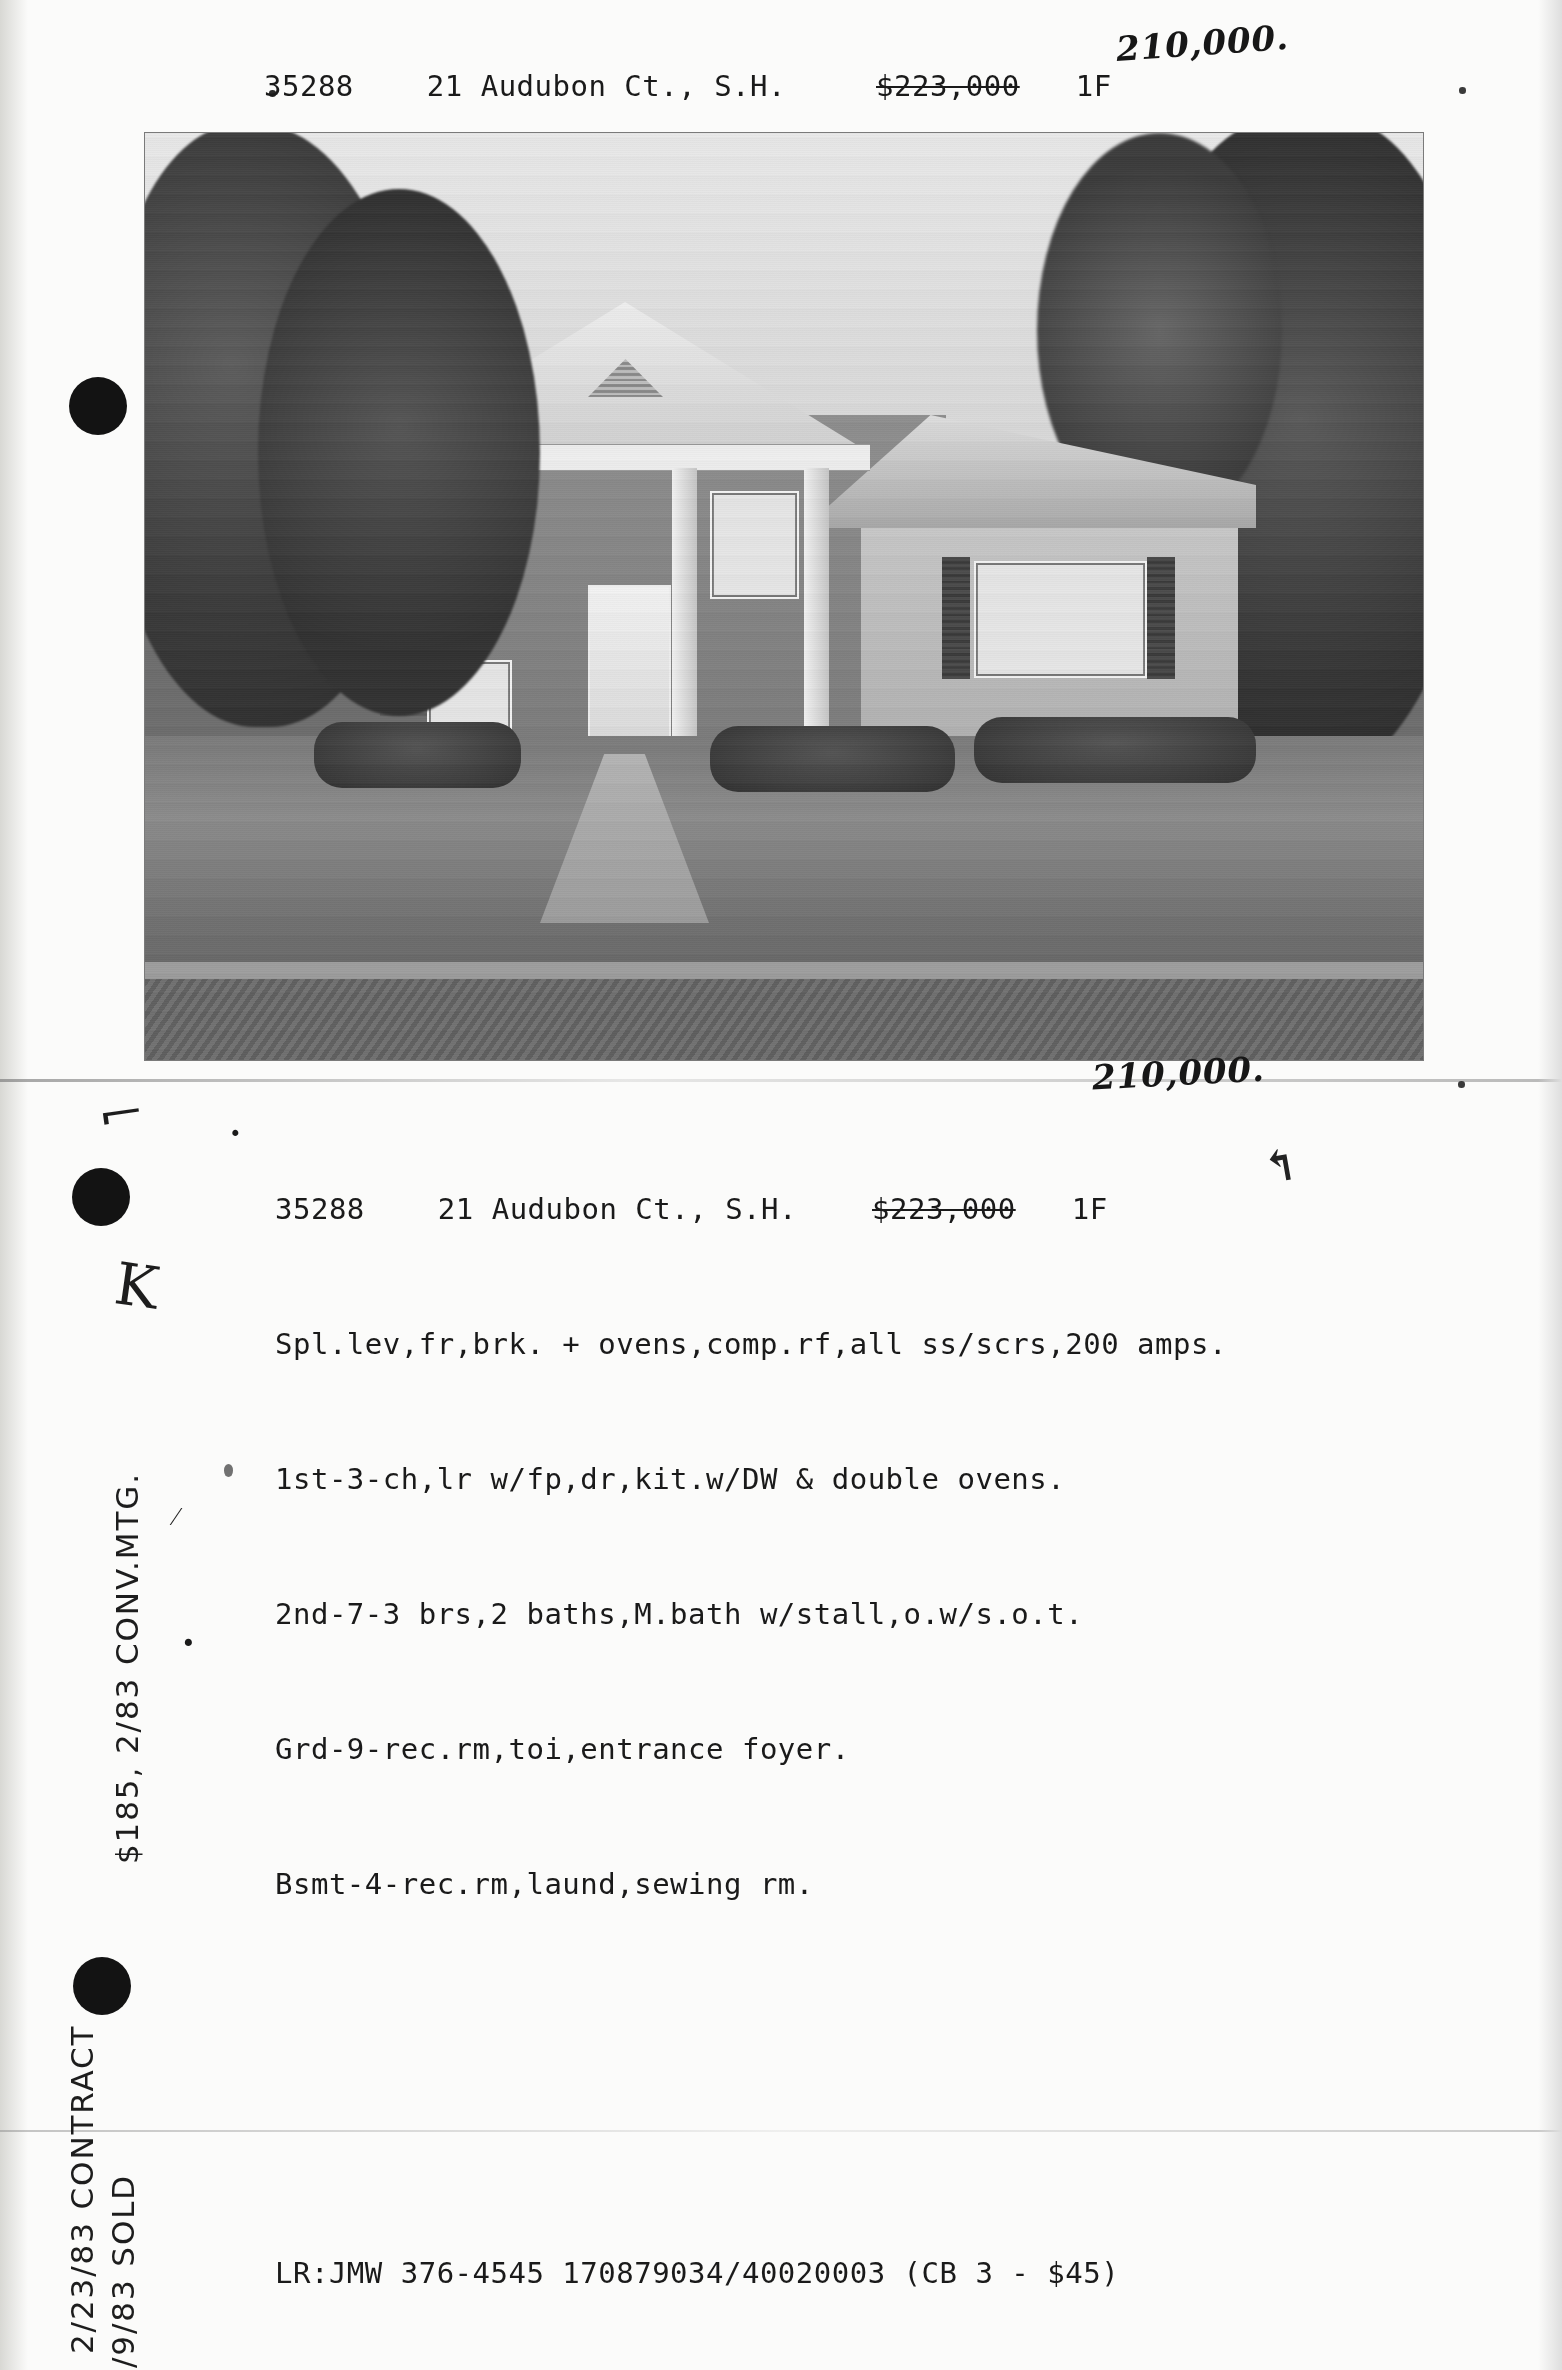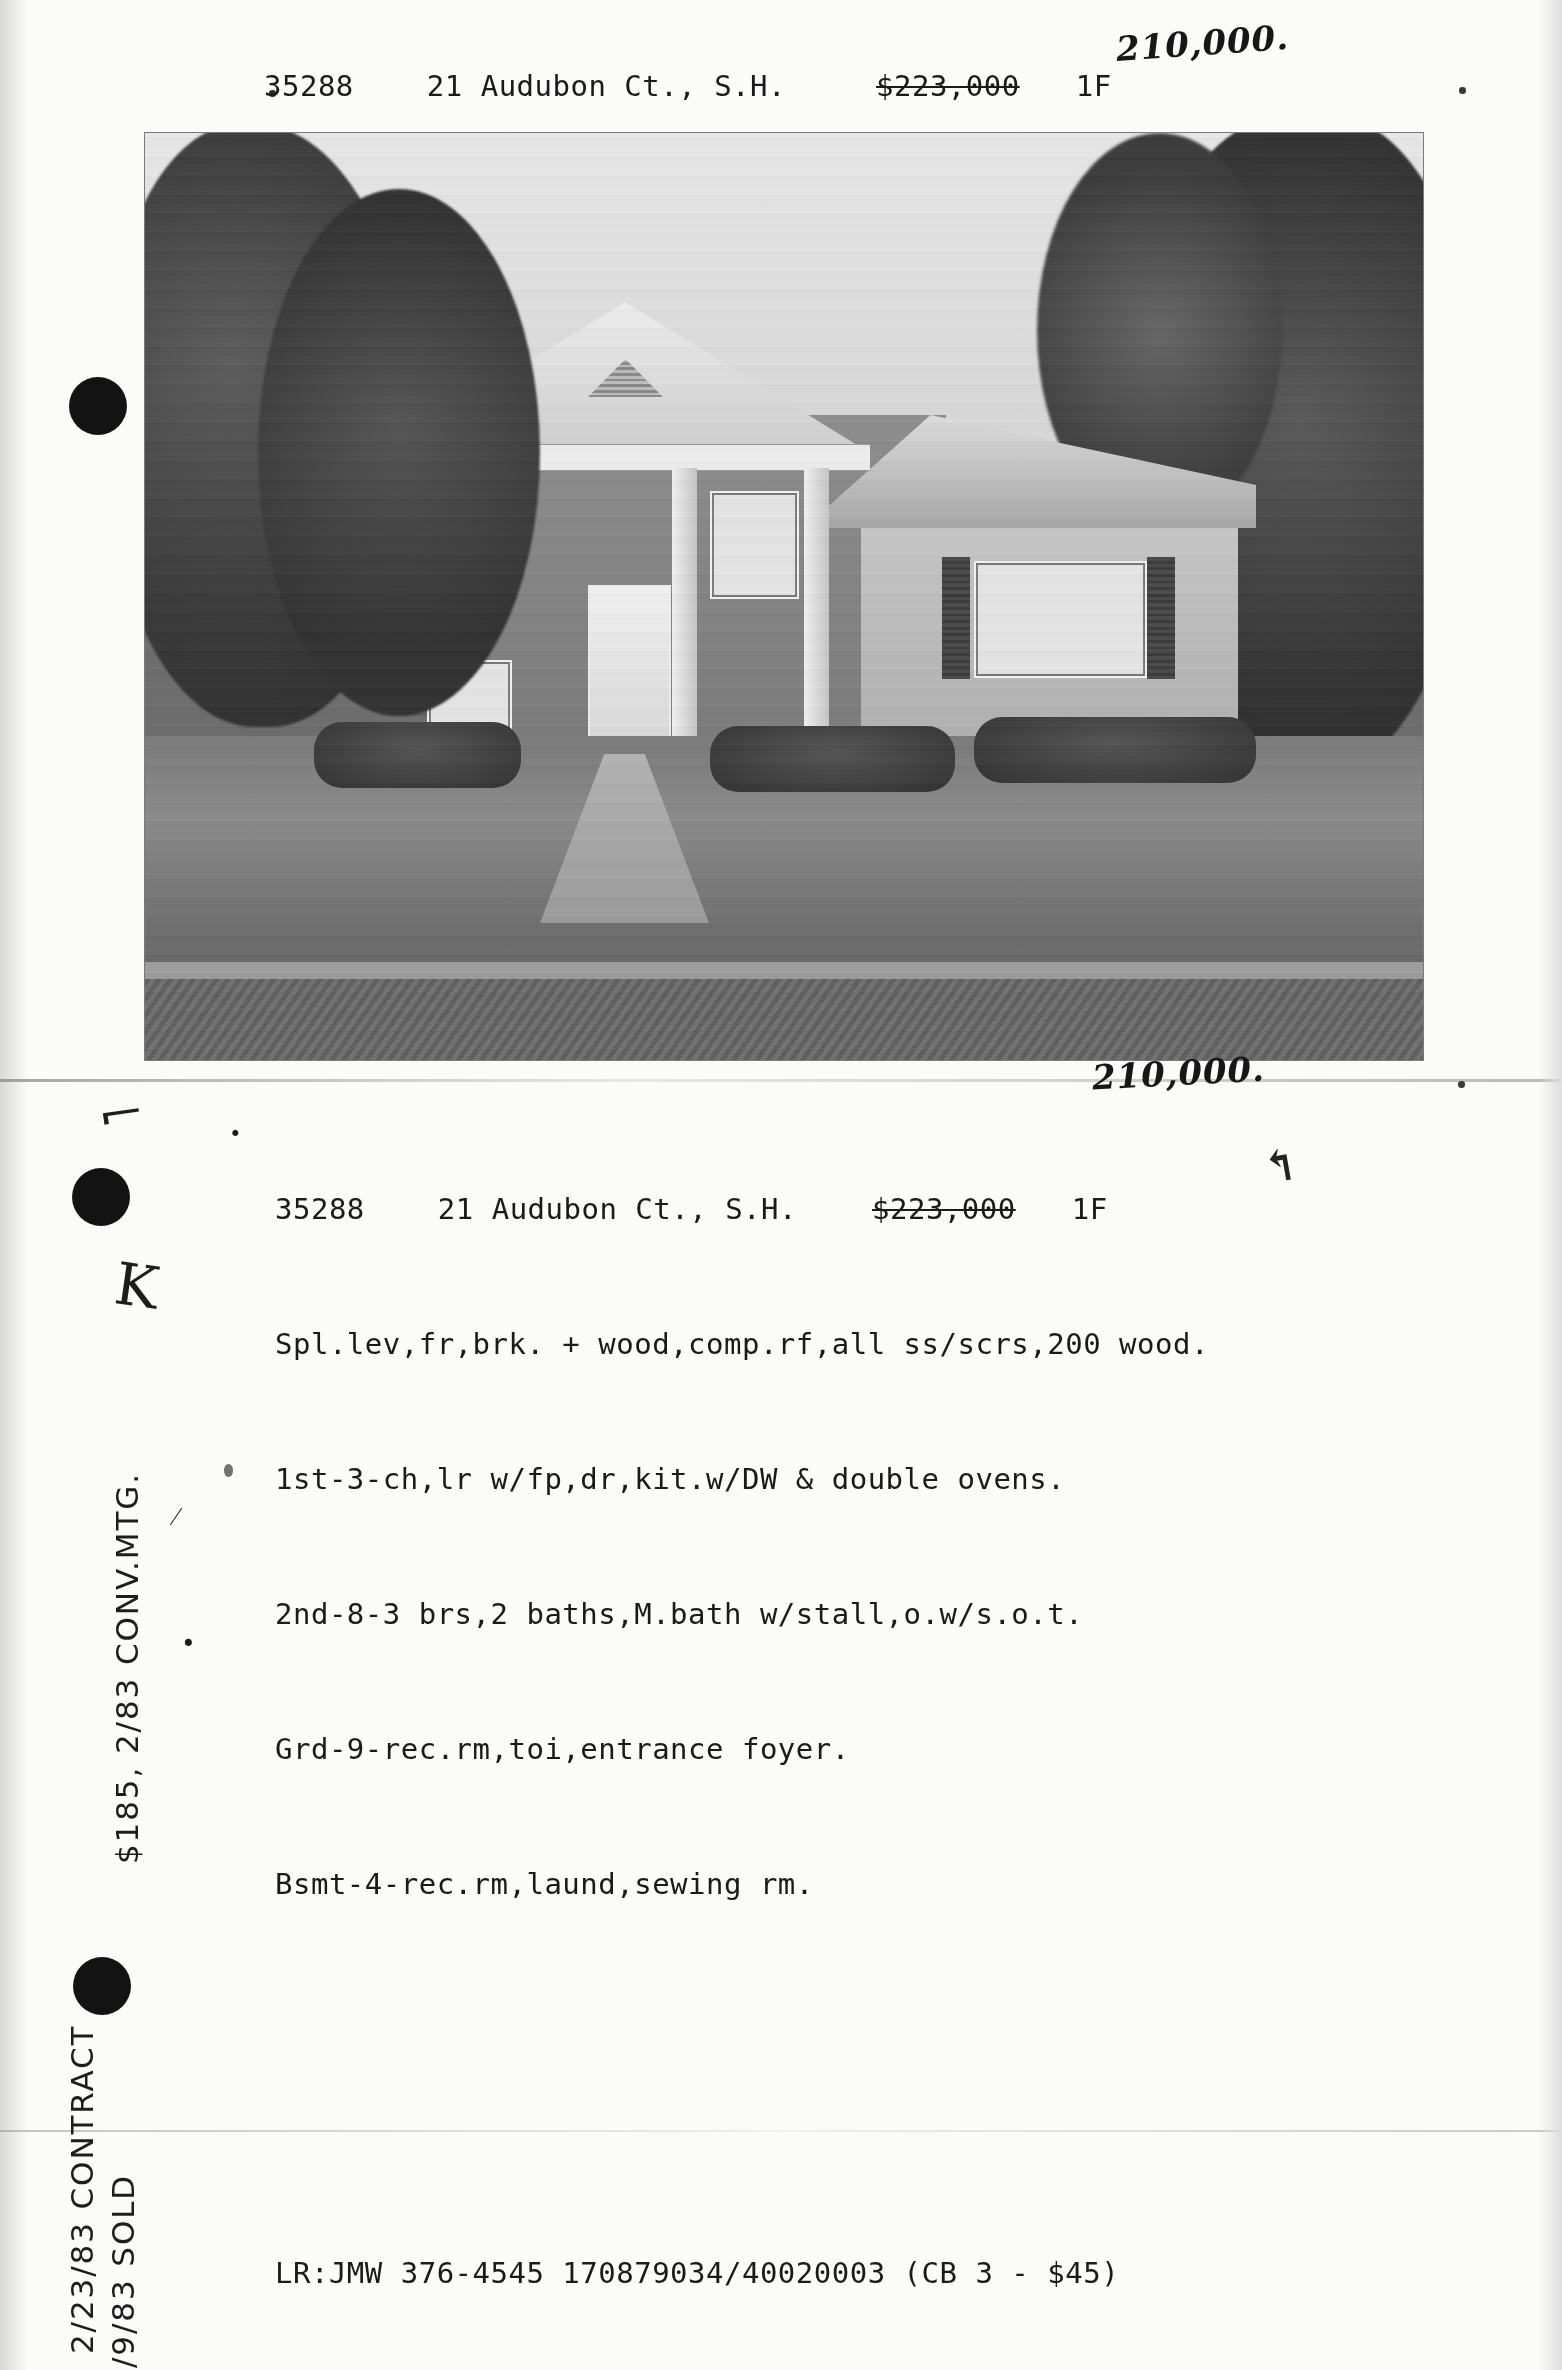--- a/index.html
+++ b/index.html
@@ -401,23 +401,23 @@
   <div id="hand-price-body" class="handwrite">210,000.</div>
   <div id="hand-swoosh" class="handwrite">↰</div>
   <div class="dot-mid-right"></div>
   <div class="tick-1">⁄</div>
   <div class="tick-2">•</div>
   <div class="tick-3">•</div>
   <div class="smudge" style="left:224px; top:1464px; width:9.4px; height:13px;"></div>
 
   <div id="listing" class="mono">
     <div class="row"><span>35288</span><span style="display:inline-block;width:73px;"></span><span>21 Audubon Ct., S.H.</span><span style="display:inline-block;width:75px;"></span><span class="strike">$223,000</span><span style="display:inline-block;width:56px;"></span><span>1F</span></div>
-    <div class="row">Spl.lev,fr,brk. + wood,comp.rf,all ss/scrs,200 wood.</div>
+    <div class="row">Spl.lev,fr,brk. + ovens,comp.rf,all ss/scrs,200 amps.</div>
     <div class="row">1st-3-ch,lr w/fp,dr,kit.w/DW &amp; double ovens.</div>
-    <div class="row">2nd-8-3 brs,2 baths,M.bath w/stall,o.w/s.o.t.</div>
+    <div class="row">2nd-7-3 brs,2 baths,M.bath w/stall,o.w/s.o.t.</div>
     <div class="row">Grd-9-rec.rm,toi,entrance foyer.</div>
     <div class="row">Bsmt-4-rec.rm,laund,sewing rm.</div>
     
     
     
     
     
     
     
     

